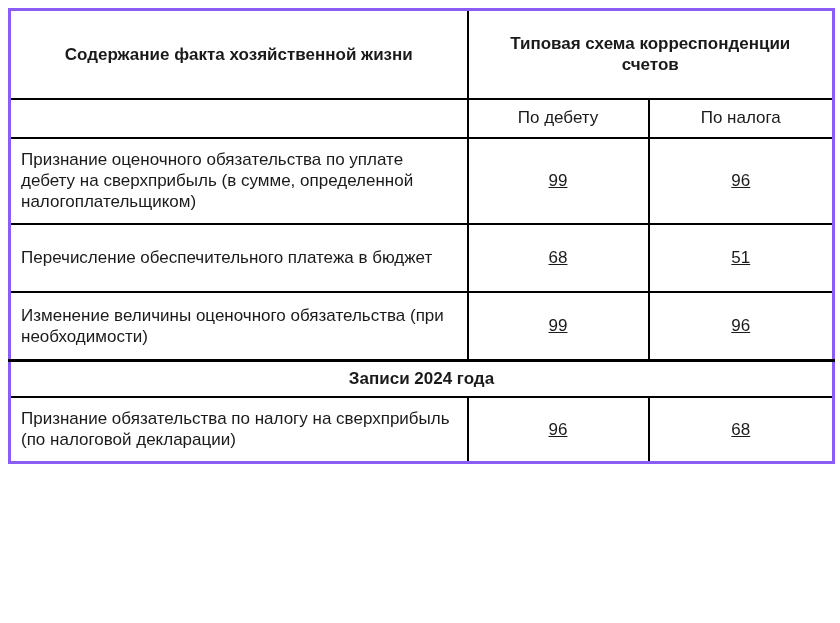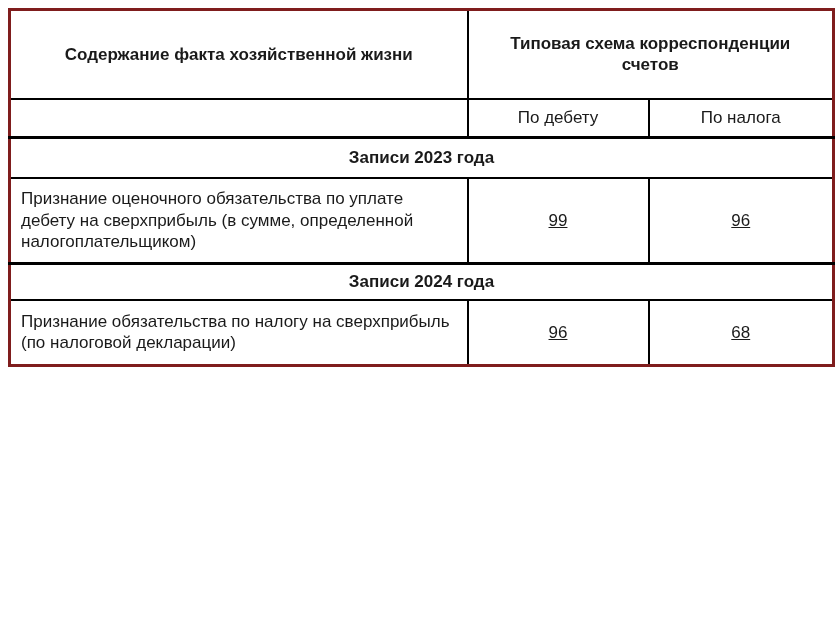--- a/index.html
+++ b/index.html
@@ -14,21 +14,21 @@
   .page {
     box-sizing: border-box;
     width: 840px;
     height: 623px;
     padding: 8px;
   }
   table.corr-table {
     border-collapse: collapse;
     table-layout: fixed;
     width: 824px;
-    border: 3px solid #7f1d1d;
+    border: 3px solid #8b5cf6;
   }
   table.corr-table td {
     border: 2px solid #000;
     box-sizing: border-box;
     font-size: 17px;
     line-height: 1.25;
     vertical-align: middle;
     padding: 4px 10px;
     background: #ffffff;
   }
@@ -86,25 +86,32 @@
       <tr class="head-row-1">
         <td>Содержание факта хозяйственной жизни</td>
         <td colspan="2">Типовая схема корреспонденции счетов</td>
       </tr>
       <tr class="head-row-2">
         <td></td>
         <td>По дебету</td>
         <td>По налога</td>
       </tr>
 
-      <tr class="section-row sec-2023">
-        <td colspan="3">Записи 2023 года</td>
-      </tr>
       <tr class="data-row r-1">
         <td class="desc-cell">Признание оценочного обязательства по уплате дебету на сверхприбыль (в сумме, определенной налогоплательщиком)</td>
+        <td class="num-cell">99</td>
+        <td class="num-cell">96</td>
+      </tr>
+      <tr class="data-row r-2">
+        <td class="desc-cell">Перечисление обеспечительного платежа в бюджет</td>
+        <td class="num-cell">68</td>
+        <td class="num-cell">51</td>
+      </tr>
+      <tr class="data-row r-3">
+        <td class="desc-cell">Изменение величины оценочного обязательства (при необходимости)</td>
         <td class="num-cell">99</td>
         <td class="num-cell">96</td>
       </tr>
 
       <tr class="section-row sec-2024">
         <td colspan="3">Записи 2024 года</td>
       </tr>
       <tr class="data-row r-4">
         <td class="desc-cell">Признание обязательства по налогу на сверхприбыль (по налоговой декларации)</td>
         <td class="num-cell">96</td>

